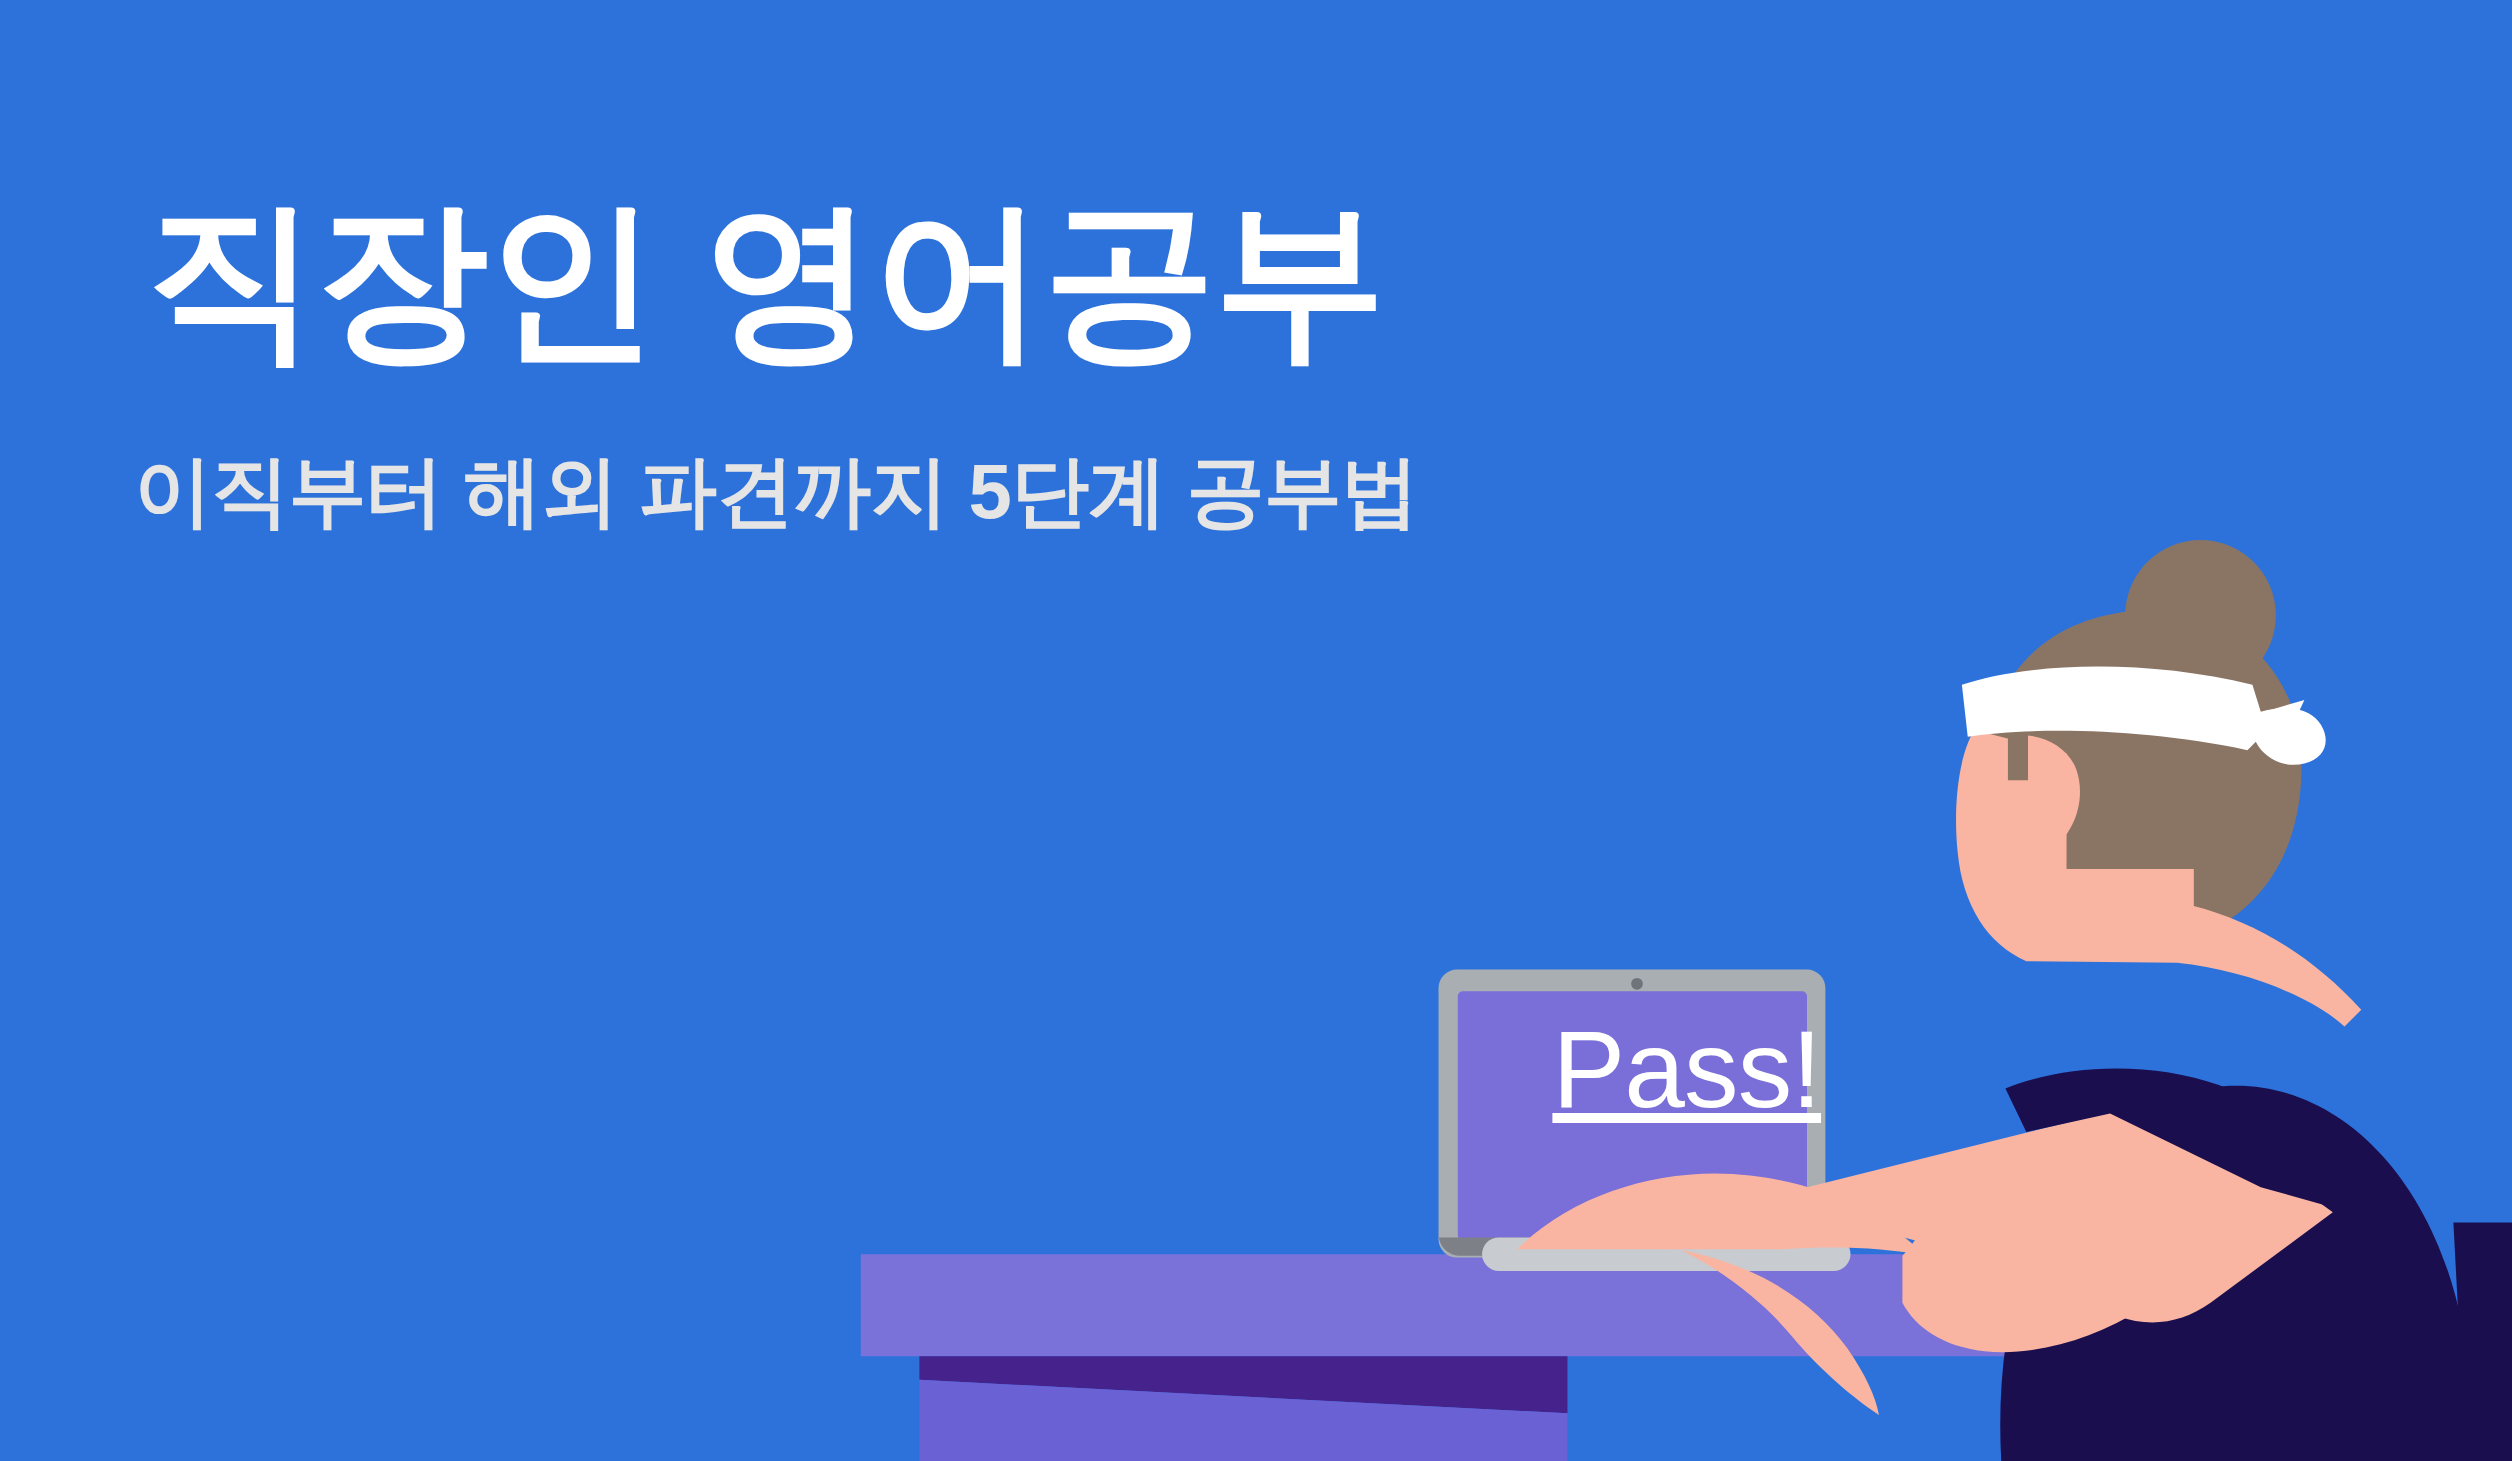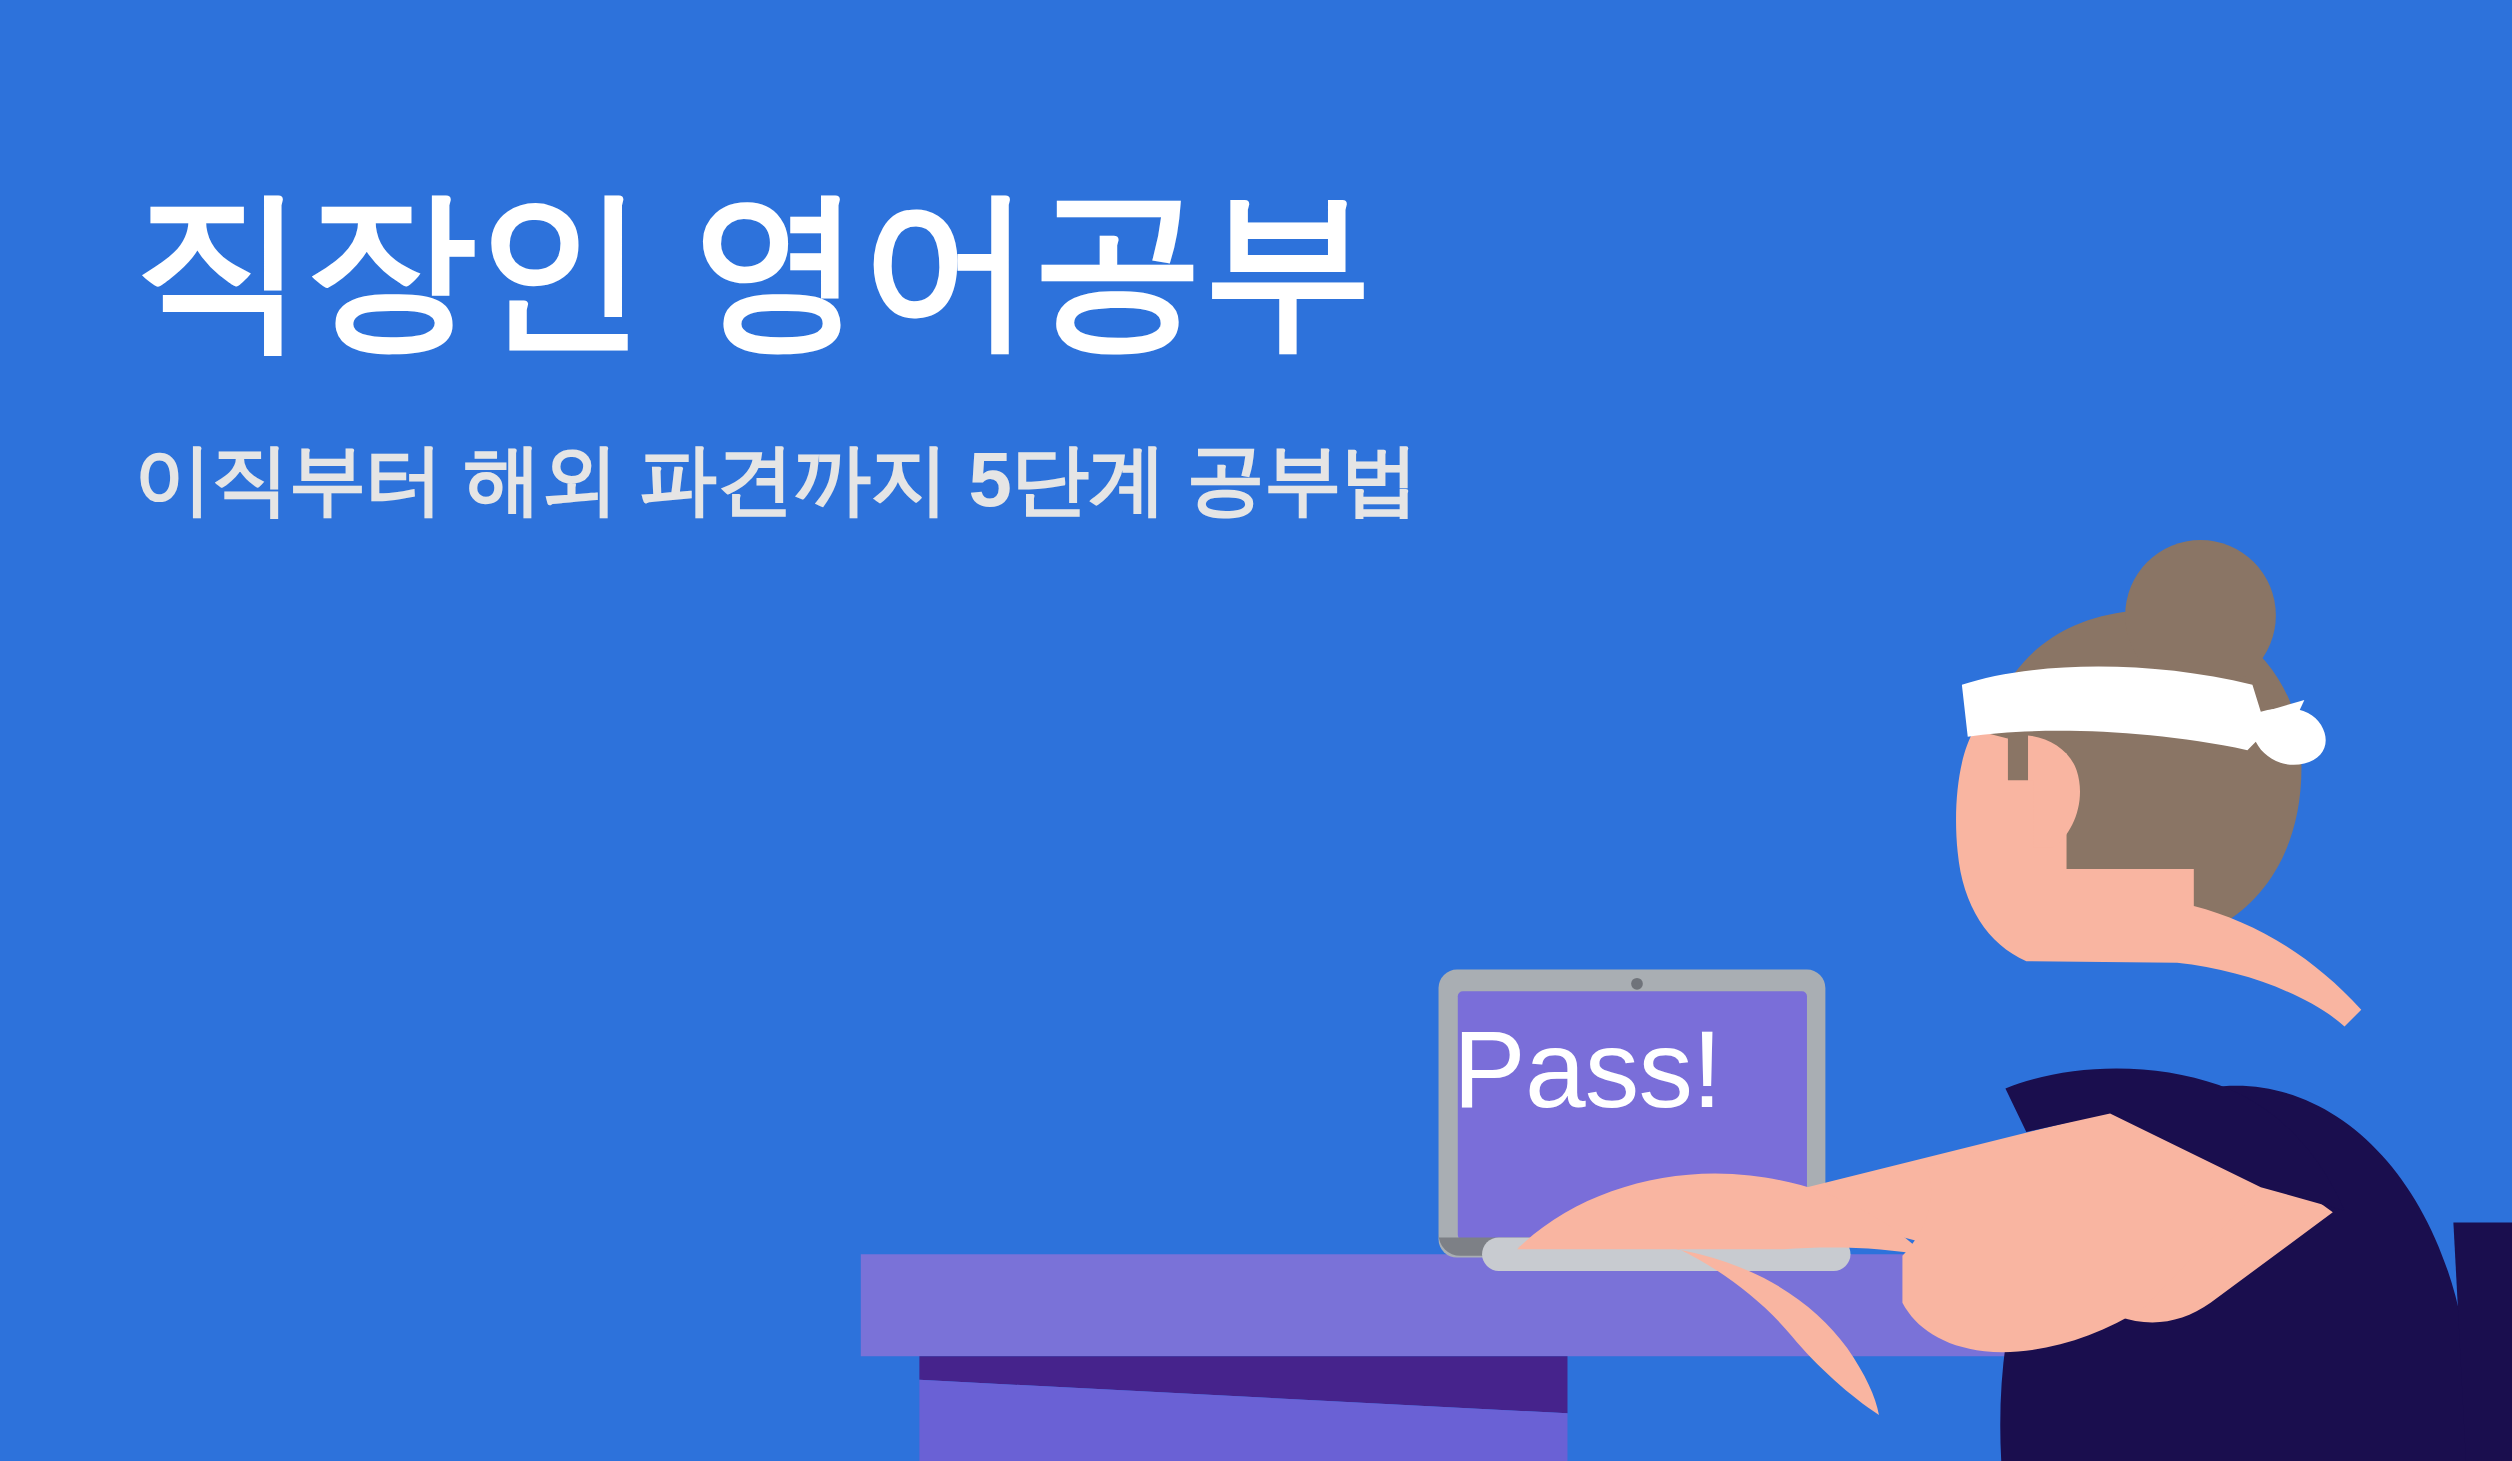--- a/index.html
+++ b/index.html
@@ -31,43 +31,44 @@
     left: 134px;
     top: 176px;
     width: 1675px;
   }
   #headline {
     font-size: 172px;
     font-weight: 700;
     line-height: 1.06;
     color: #ffffff;
     letter-spacing: -1.7px;
-    margin: 0;
+    margin: 12px;
     white-space: nowrap;
   }
   #subhead {
     font-size: 78px;
     font-weight: 700;
     line-height: 1.1;
     color: #e5e5e5;
     letter-spacing: -0.8px;
     margin: 79px 0 0 0;
     white-space: nowrap;
   }
   #laptop-screen-text {
     position: absolute;
     left: 1453px;
     top: 1015px;
     width: 368px;
-    text-align: left;
+    text-align: right;
     font-size: 109px;
     font-weight: 400;
     color: #ffffff;
     line-height: 1;
     letter-spacing: -0.8px;
+    text-decoration: underline;
   }
 </style>
 </head>
 <body>
 
 <div id="stage">
 
   <div id="bg"></div>
 
   <svg id="art" viewBox="0 0 3000 1745" preserveAspectRatio="none" xmlns="http://www.w3.org/2000/svg">

